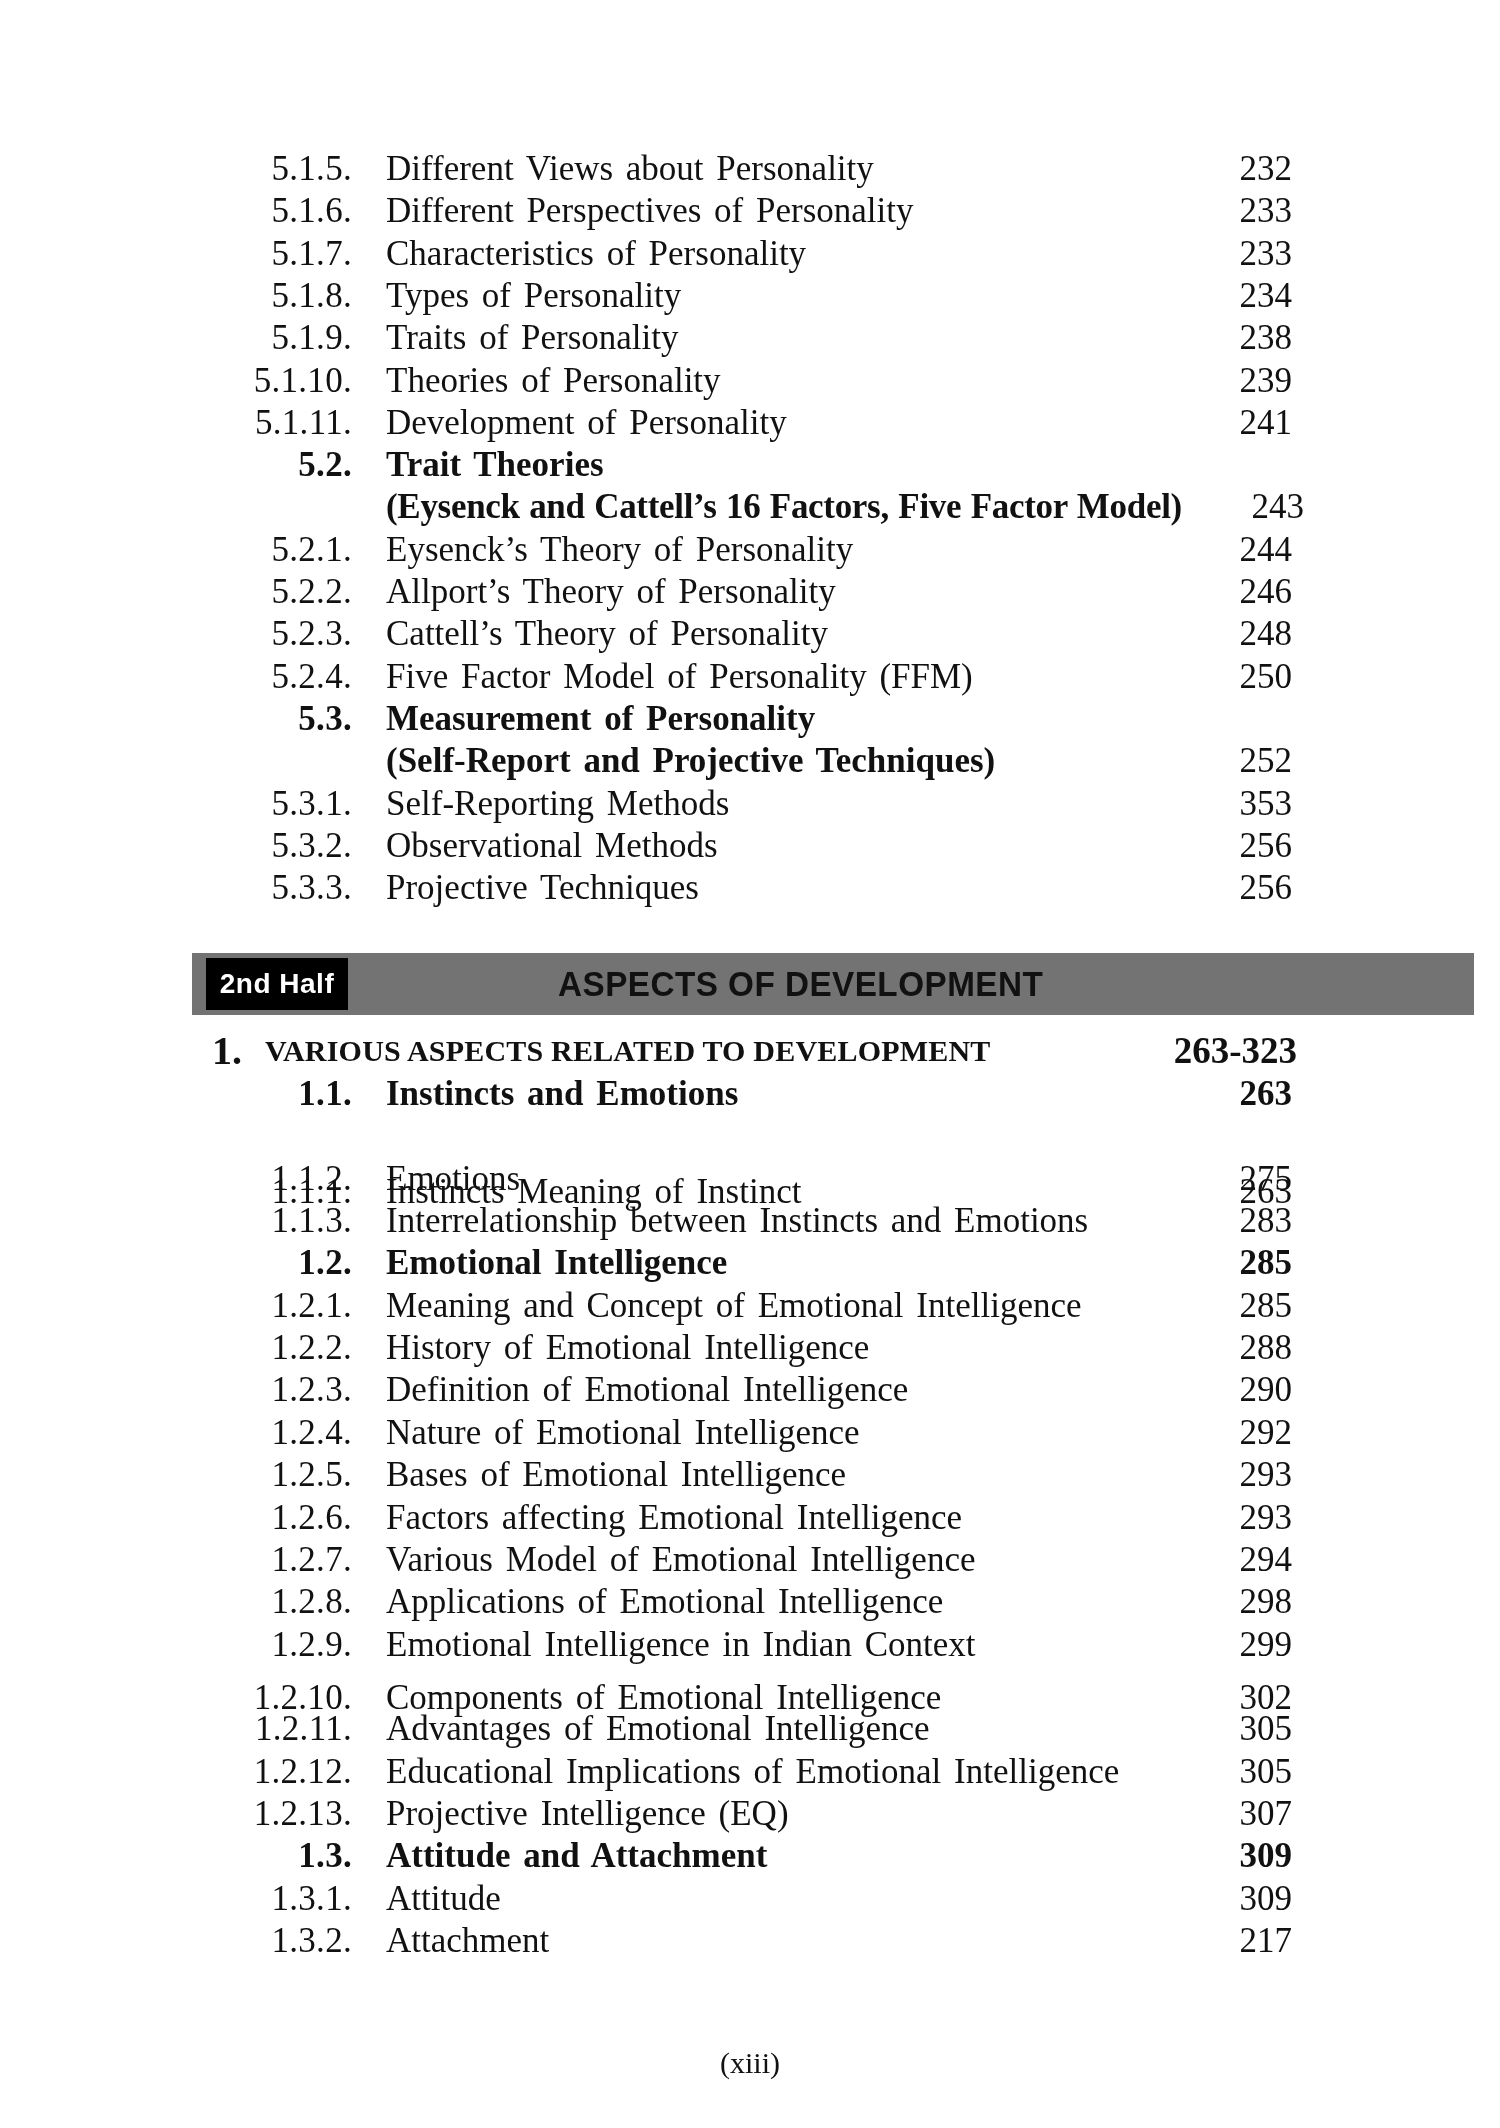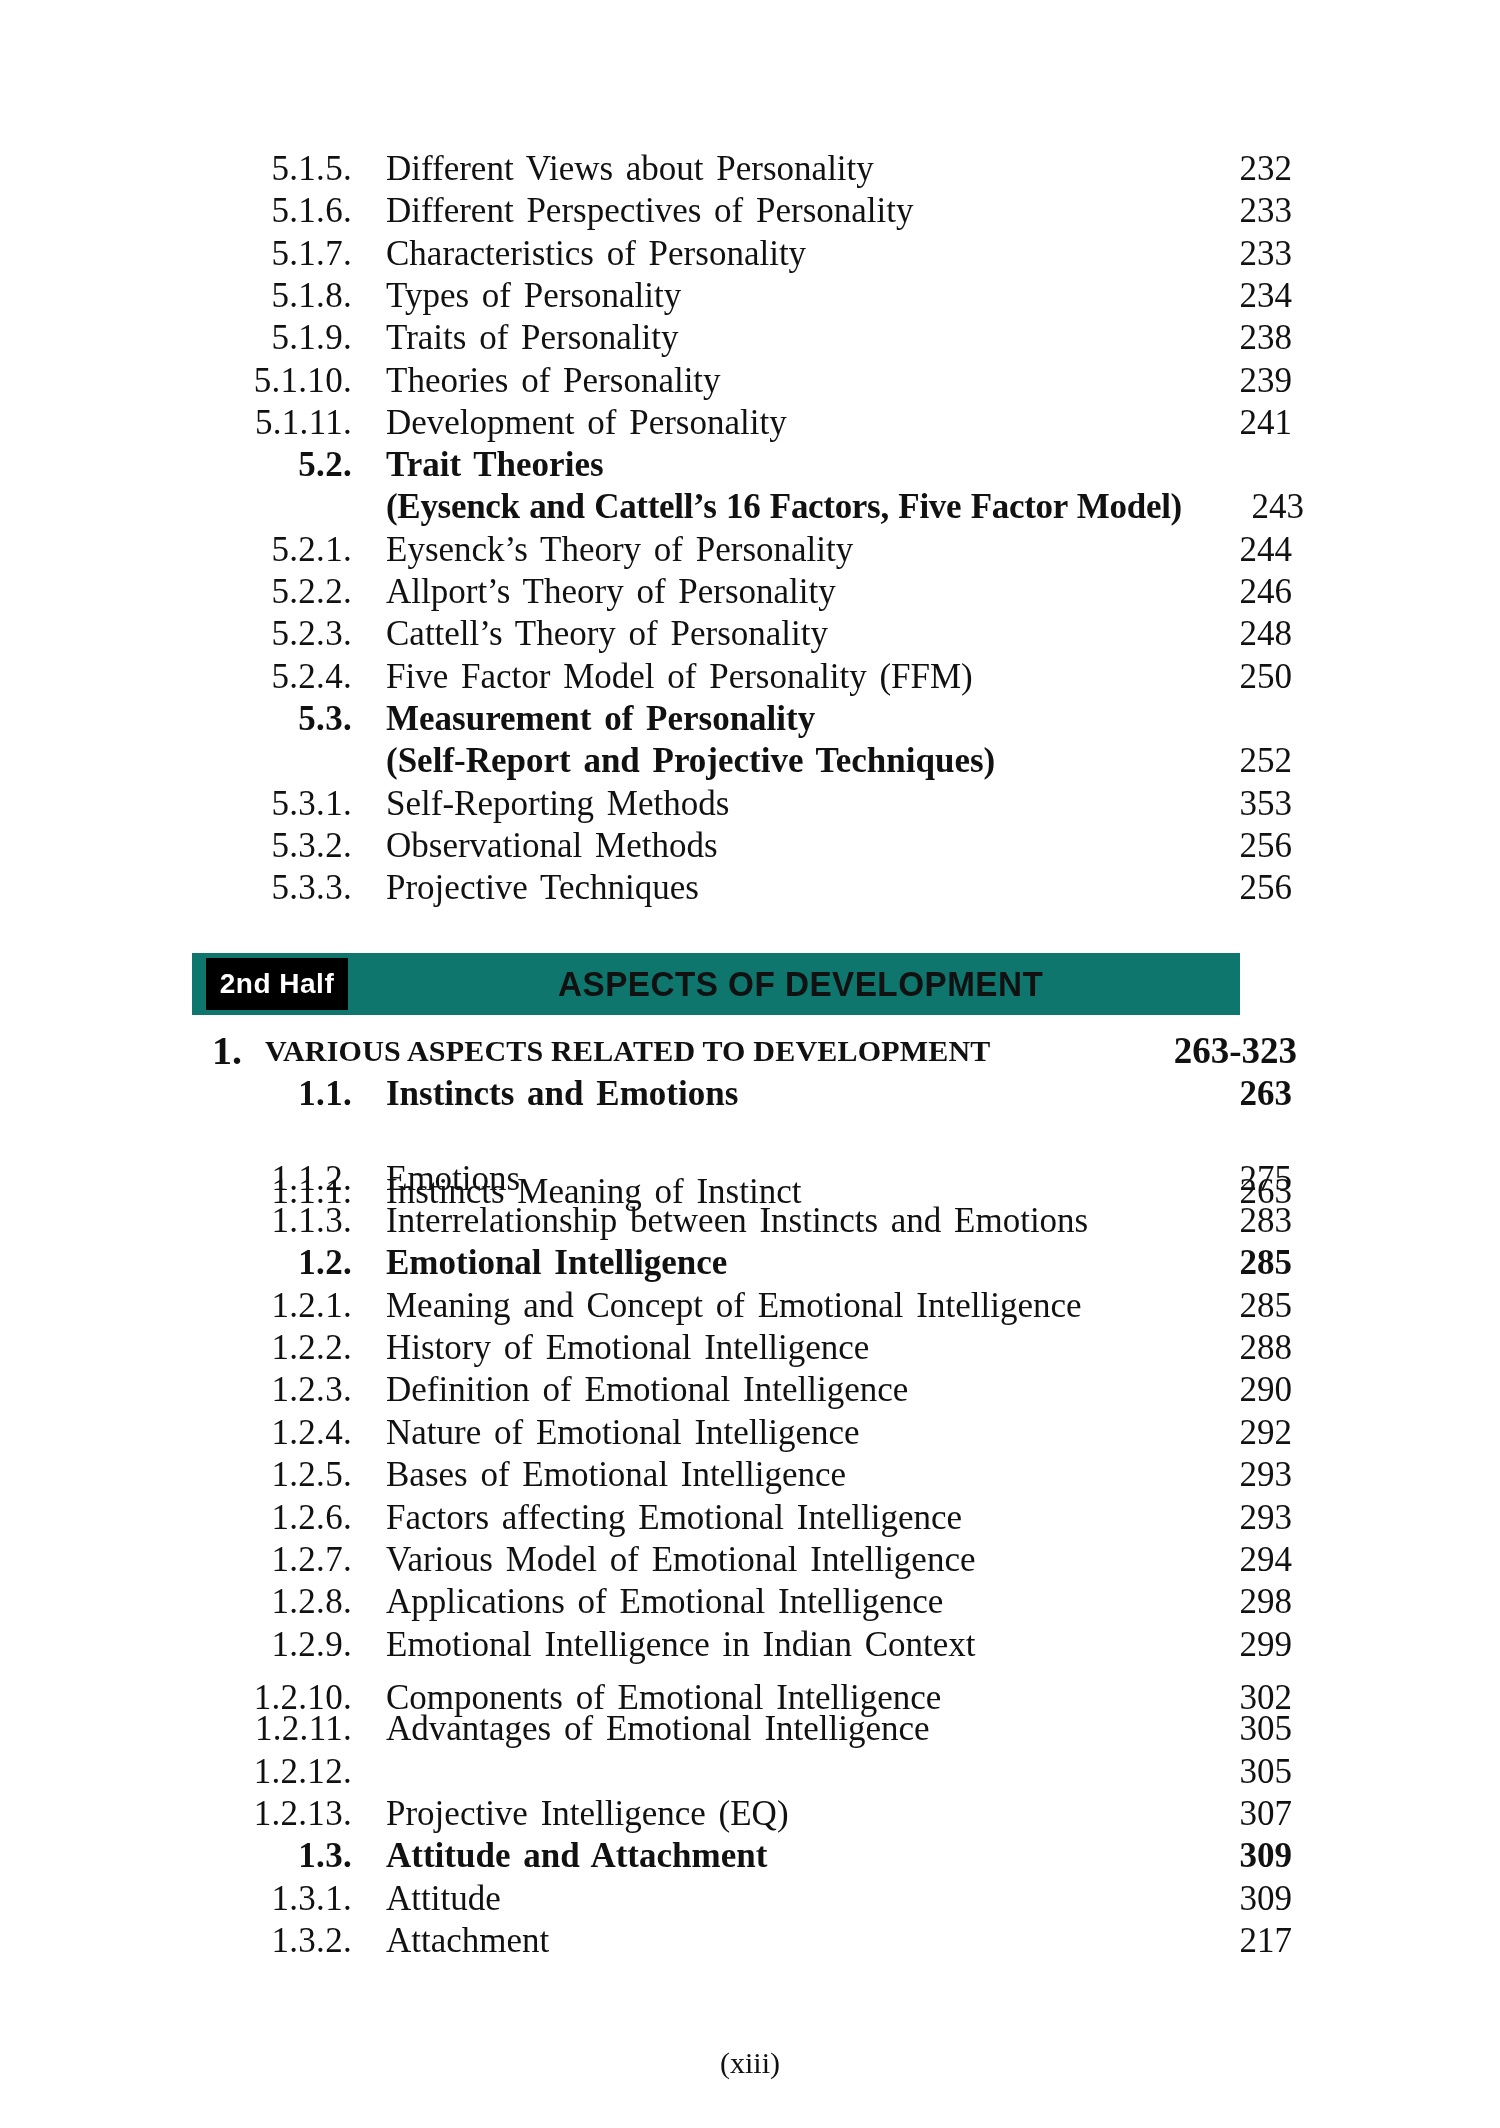--- a/index.html
+++ b/index.html
@@ -3,21 +3,21 @@
 <meta charset="utf-8">
 <style>
   html, body { margin: 0; padding: 0; background: #ffffff; }
   body { width: 1500px; height: 2128px; position: relative; overflow: hidden;
          font-family: "Liberation Serif", "DejaVu Serif", serif; color: #111; }
   .row { position: absolute; left: 0; width: 1500px; height: 42px; line-height: 42px; font-size: 35px; }
   .num { position: absolute; right: 1148px; text-align: right; white-space: nowrap; letter-spacing: 0.3px; }
   .title { position: absolute; left: 386px; white-space: nowrap; word-spacing: 4px; }
   .page { position: absolute; right: 208px; text-align: right; white-space: nowrap; }
   .bold { font-weight: bold; }
-  .banner { position: absolute; left: 192px; top: 953px; width: 1048px; height: 62px; background: #0f766e; }
+  .banner { position: absolute; left: 192px; top: 953px; width: 1282px; height: 62px; background: #737373; }
   .banner-tag { position: absolute; left: 14px; top: 5px; width: 142px; height: 52px; background: #000; color: #fff;
                 font-family: "Liberation Sans", "DejaVu Sans", sans-serif; font-weight: bold; font-size: 28px;
                 line-height: 52px; text-align: center; letter-spacing: 0.5px; }
   .banner-title { position: absolute; left: 366px; top: 0; height: 62px; line-height: 62px;
                   font-family: "Liberation Sans", "DejaVu Sans", sans-serif; font-weight: bold; font-size: 35px;
                   letter-spacing: 0.5px; color: #111; transform: scaleX(0.95); transform-origin: left center; }
   .chapter { position: absolute; top: 1028px; left: 0; width: 1500px; height: 46px; line-height: 46px; }
   .ch-num { position: absolute; left: 212px; font-size: 40px; font-weight: bold; }
   .ch-title { position: absolute; left: 265px; font-size: 30px; font-weight: bold; letter-spacing: 0.2px; white-space: nowrap; }
   .ch-pages { position: absolute; right: 203px; font-size: 37px; font-weight: bold; white-space: nowrap; }
@@ -206,20 +206,21 @@
       <span class="title">Components of Emotional Intelligence</span>
       <span class="page">302</span>
     </div>
     <div class="row" style="top: 1708.25px;">
       <span class="num">1.2.11.</span>
       <span class="title">Advantages of Emotional Intelligence</span>
       <span class="page">305</span>
     </div>
     <div class="row" style="top: 1750.6px;">
       <span class="num">1.2.12.</span>
+      <span class="title">Educational Implications of Emotional Intelligence</span>
       <span class="page">305</span>
     </div>
     <div class="row" style="top: 1792.95px;">
       <span class="num">1.2.13.</span>
       <span class="title">Projective Intelligence (EQ)</span>
       <span class="page">307</span>
     </div>
     <div class="row" style="top: 1835.3px;">
       <span class="num bold">1.3.</span>
       <span class="title bold">Attitude and Attachment</span>

